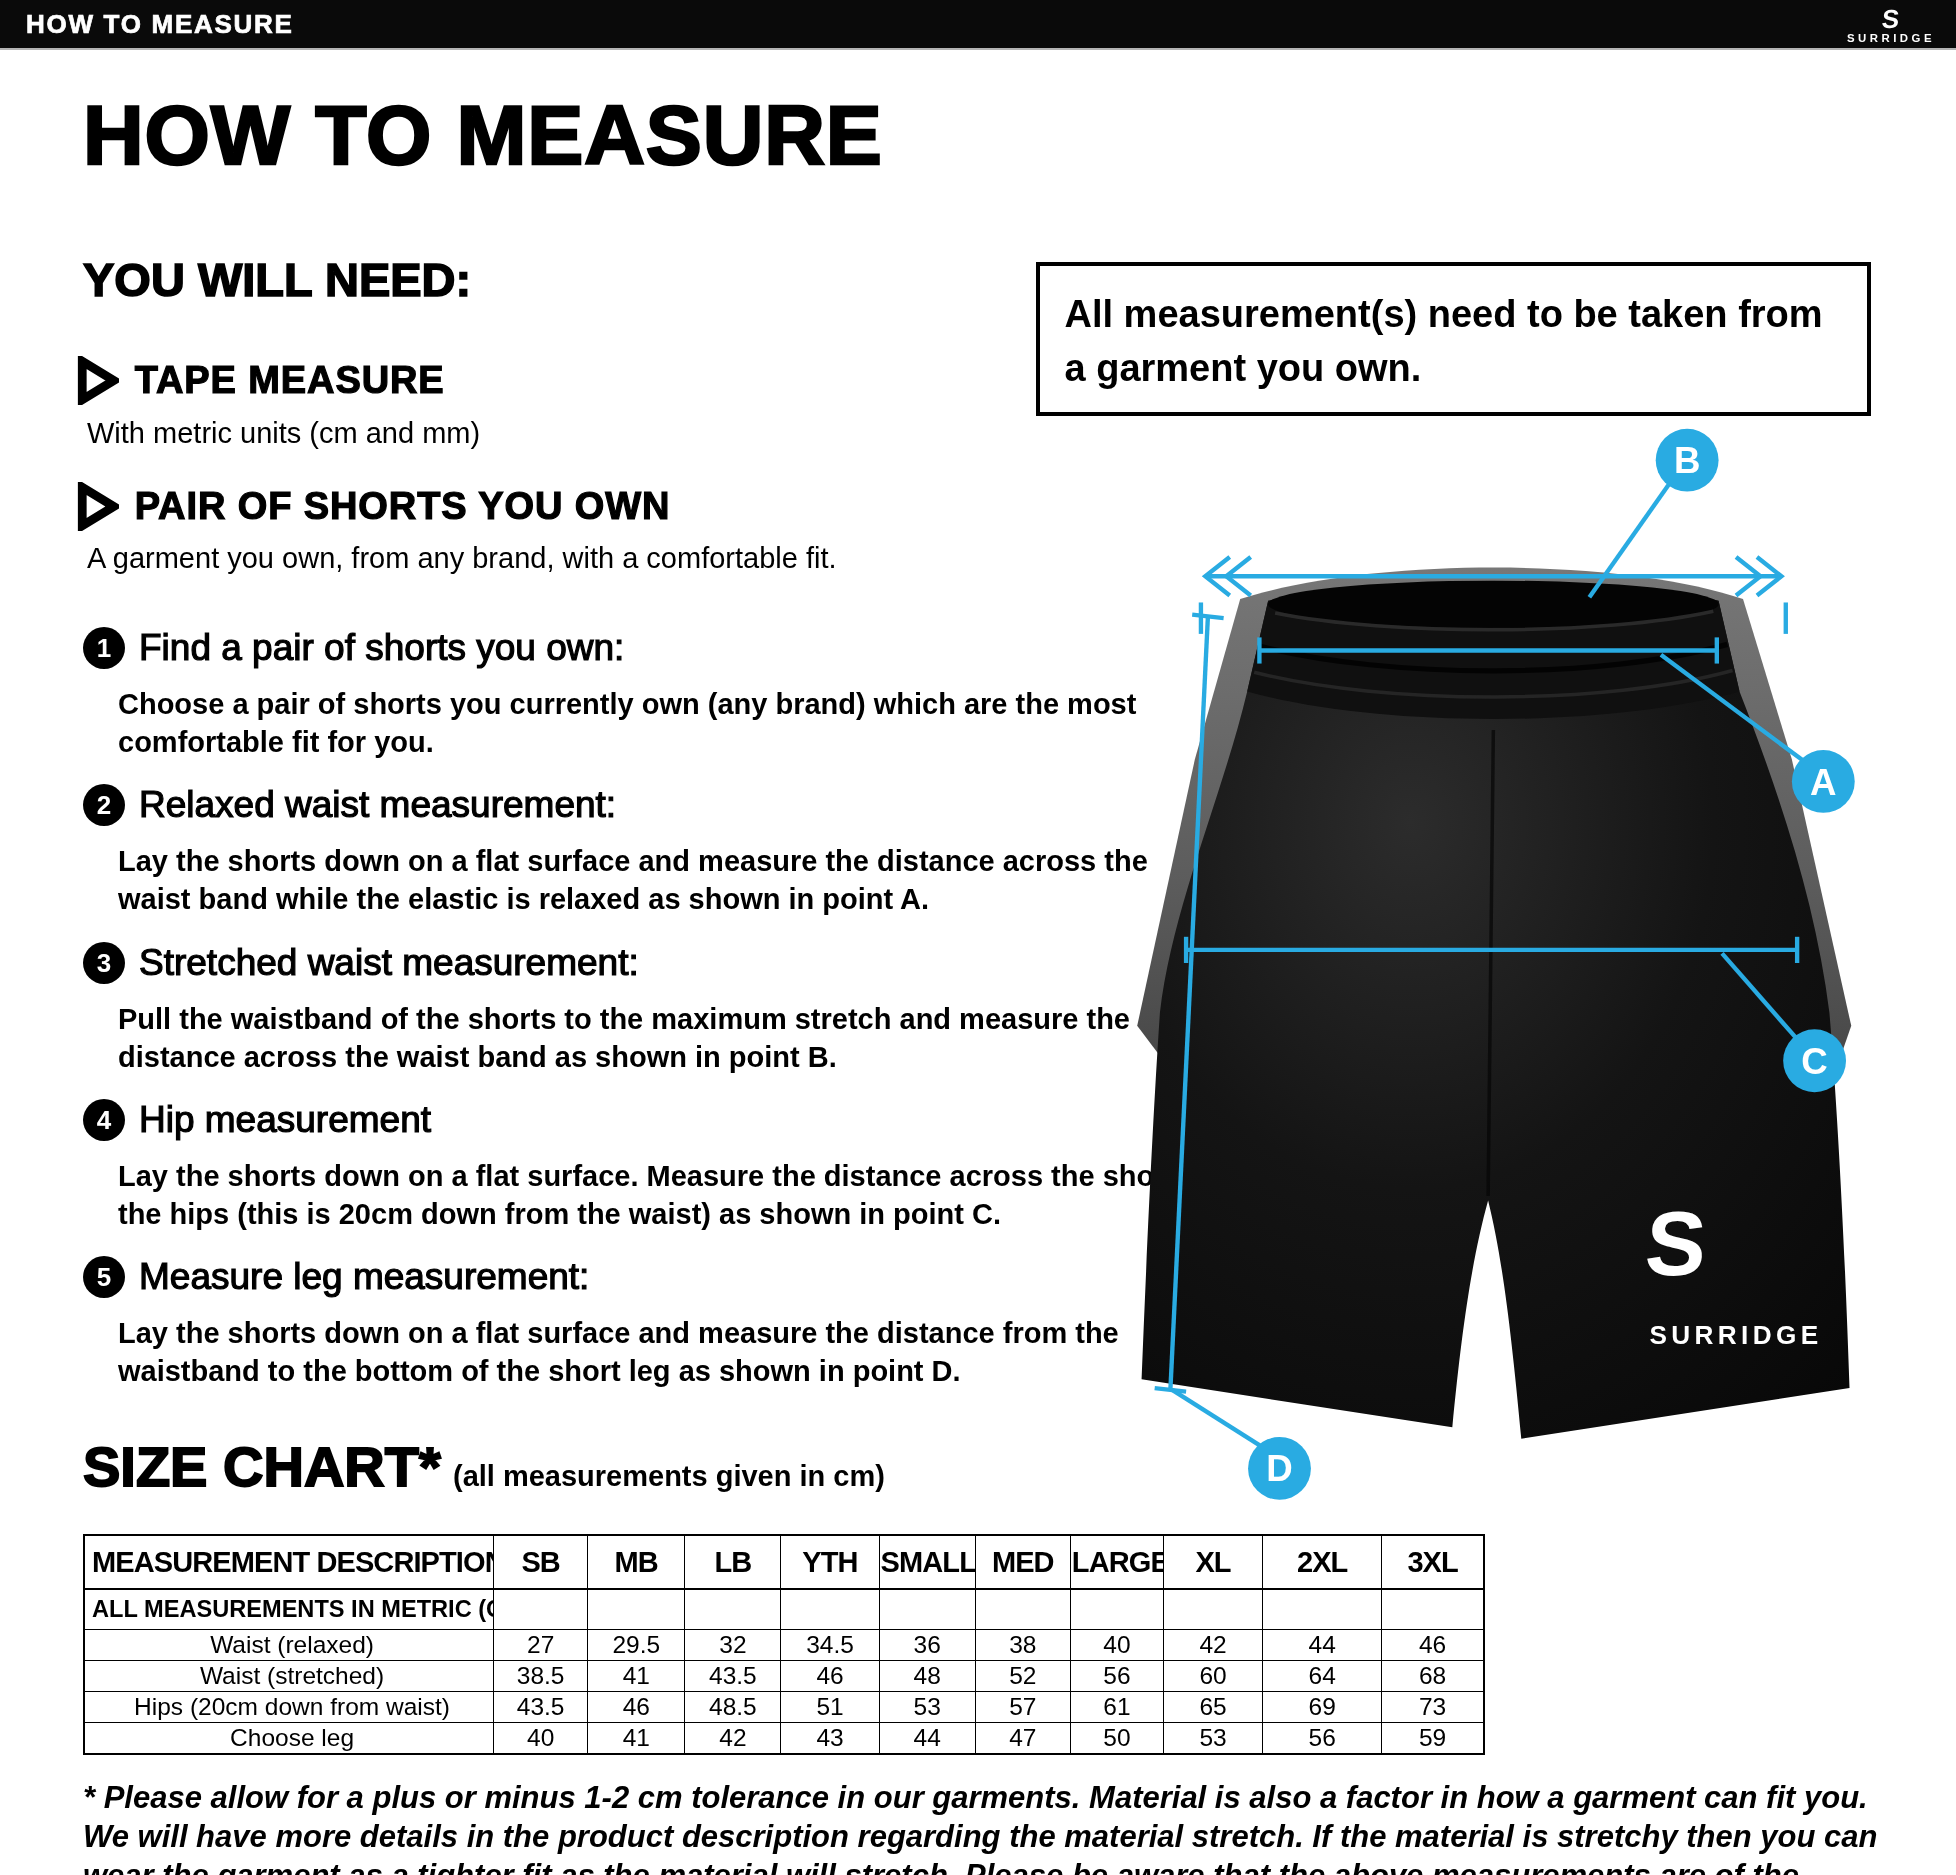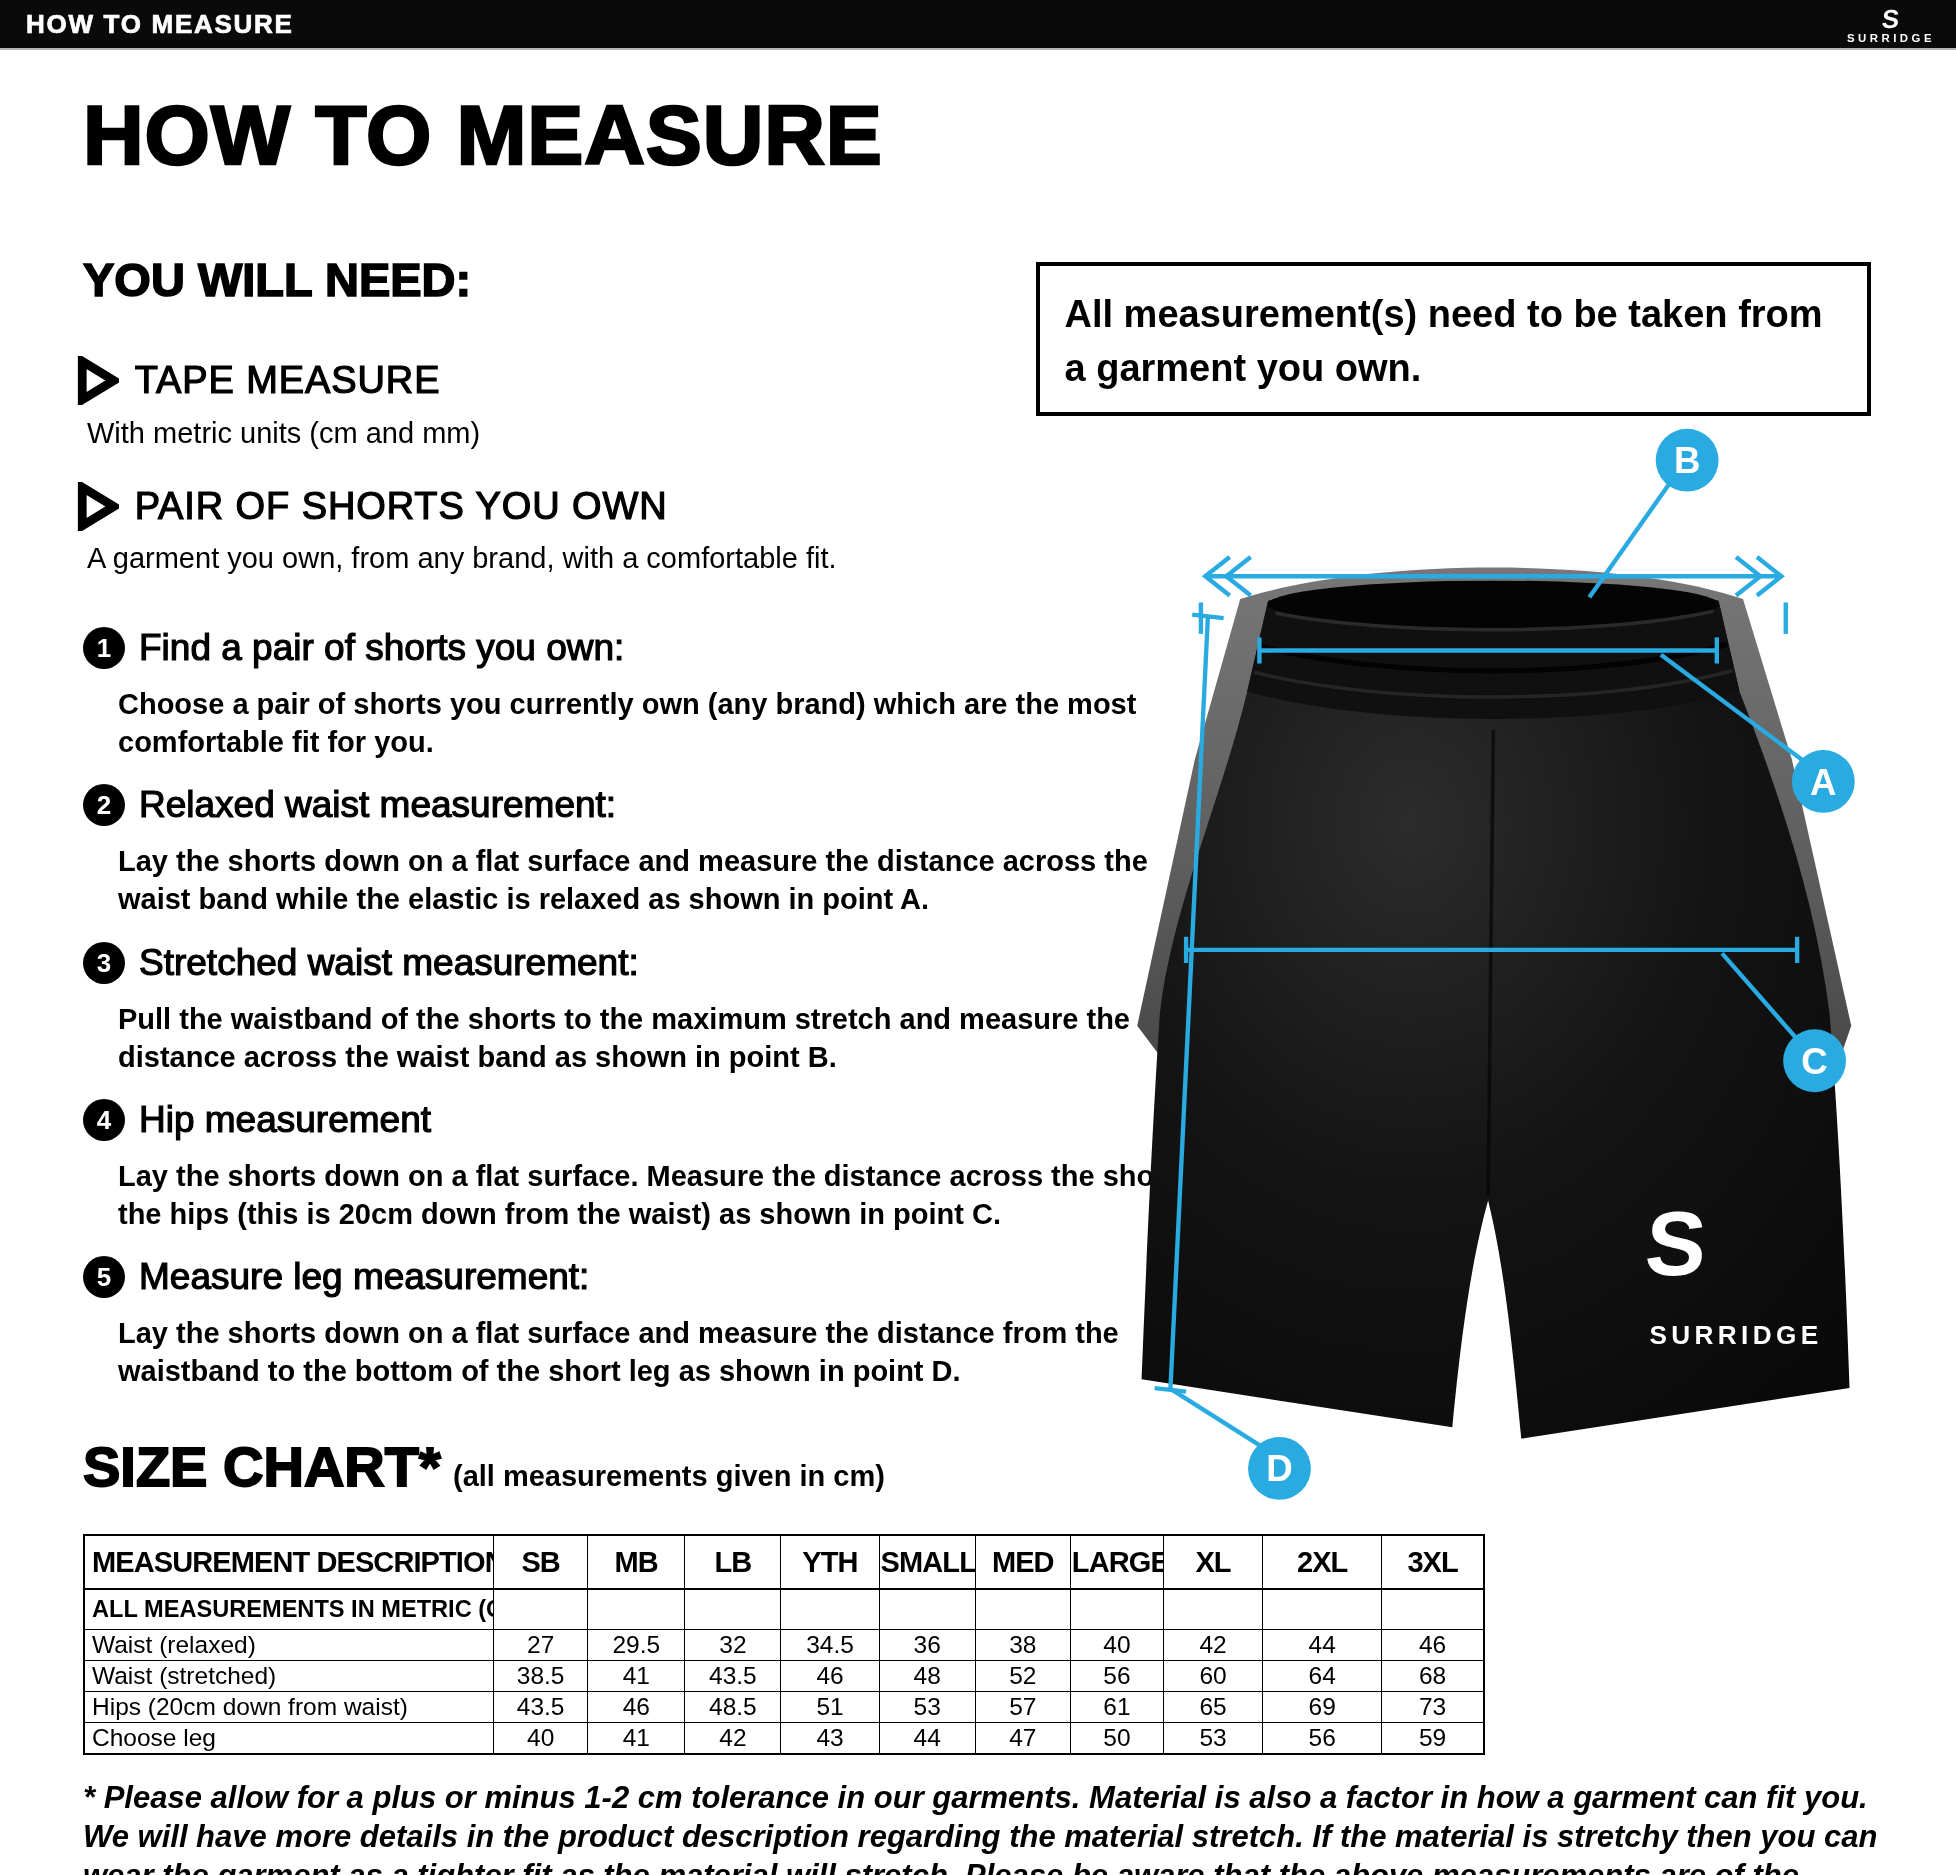--- a/index.html
+++ b/index.html
@@ -29,21 +29,21 @@
     -webkit-text-stroke:2.6px #000;white-space:nowrap;
   }
   .ywn-title{
     left:83px;top:252px;font-size:47px;font-weight:bold;
     -webkit-text-stroke:1.6px #000;white-space:nowrap;
   }
 
   
   .need{left:77px;display:flex;align-items:center;gap:15.7px;}
   .need .tri{flex:0 0 auto;display:block;}
-  .need-name{font-size:38px;font-weight:normal;-webkit-text-stroke:1.2px #000;letter-spacing:0.9px;white-space:nowrap;}
+  .need-name{font-size:38px;font-weight:bold;-webkit-text-stroke:1.2px #000;letter-spacing:0.9px;white-space:nowrap;}
   .need-desc{left:87px;font-size:29px;font-weight:normal;white-space:nowrap;}
 
   
   .step-title{display:flex;align-items:center;gap:14px;}
   .step-num{
     width:42px;height:42px;border-radius:50%;background:#000;color:#fff;
     font-size:26px;font-weight:bold;display:flex;align-items:center;justify-content:center;flex:0 0 auto;
   }
   .step-title .t{font-size:37px;font-weight:normal;-webkit-text-stroke:1.2px #000;white-space:nowrap;}
   .step-body{font-size:29px;font-weight:bold;line-height:38px;width:1079px;margin-left:35px;}
@@ -61,21 +61,21 @@
   .sc-sub{font-size:29px;font-weight:bold;white-space:nowrap;}
 
   
   .sizetable{left:83px;top:1534px;}
   table{border-collapse:collapse;table-layout:fixed;width:1402px;}
   th,td{border:1.7px solid #000;box-sizing:border-box;overflow:hidden;white-space:nowrap;}
   tr.hdr th{height:54px;font-size:29px;font-weight:bold;letter-spacing:-0.9px;border-bottom:2.6px solid #000;border-top:2.6px solid #000;}
   tr.hdr th:first-child{text-align:left;padding-left:7px;}
   tr.metric td{height:40px;font-size:23.6px;font-weight:bold;text-align:left;padding-left:7px;}
   tr.data td{height:31px;font-size:24.5px;font-weight:normal;text-align:center;}
-  tr.data td.lbl{text-align:left;padding-left:7px;}
+  tr.data td.lbl{text-align:center;padding-left:7px;}
   table{border:2.6px solid #000;}
 
   
   .footnote{
     left:83px;top:1778px;width:1808px;font-size:31px;font-weight:bold;
     font-style:italic;line-height:39px;
   }
 </style>
 </head>
 <body>

